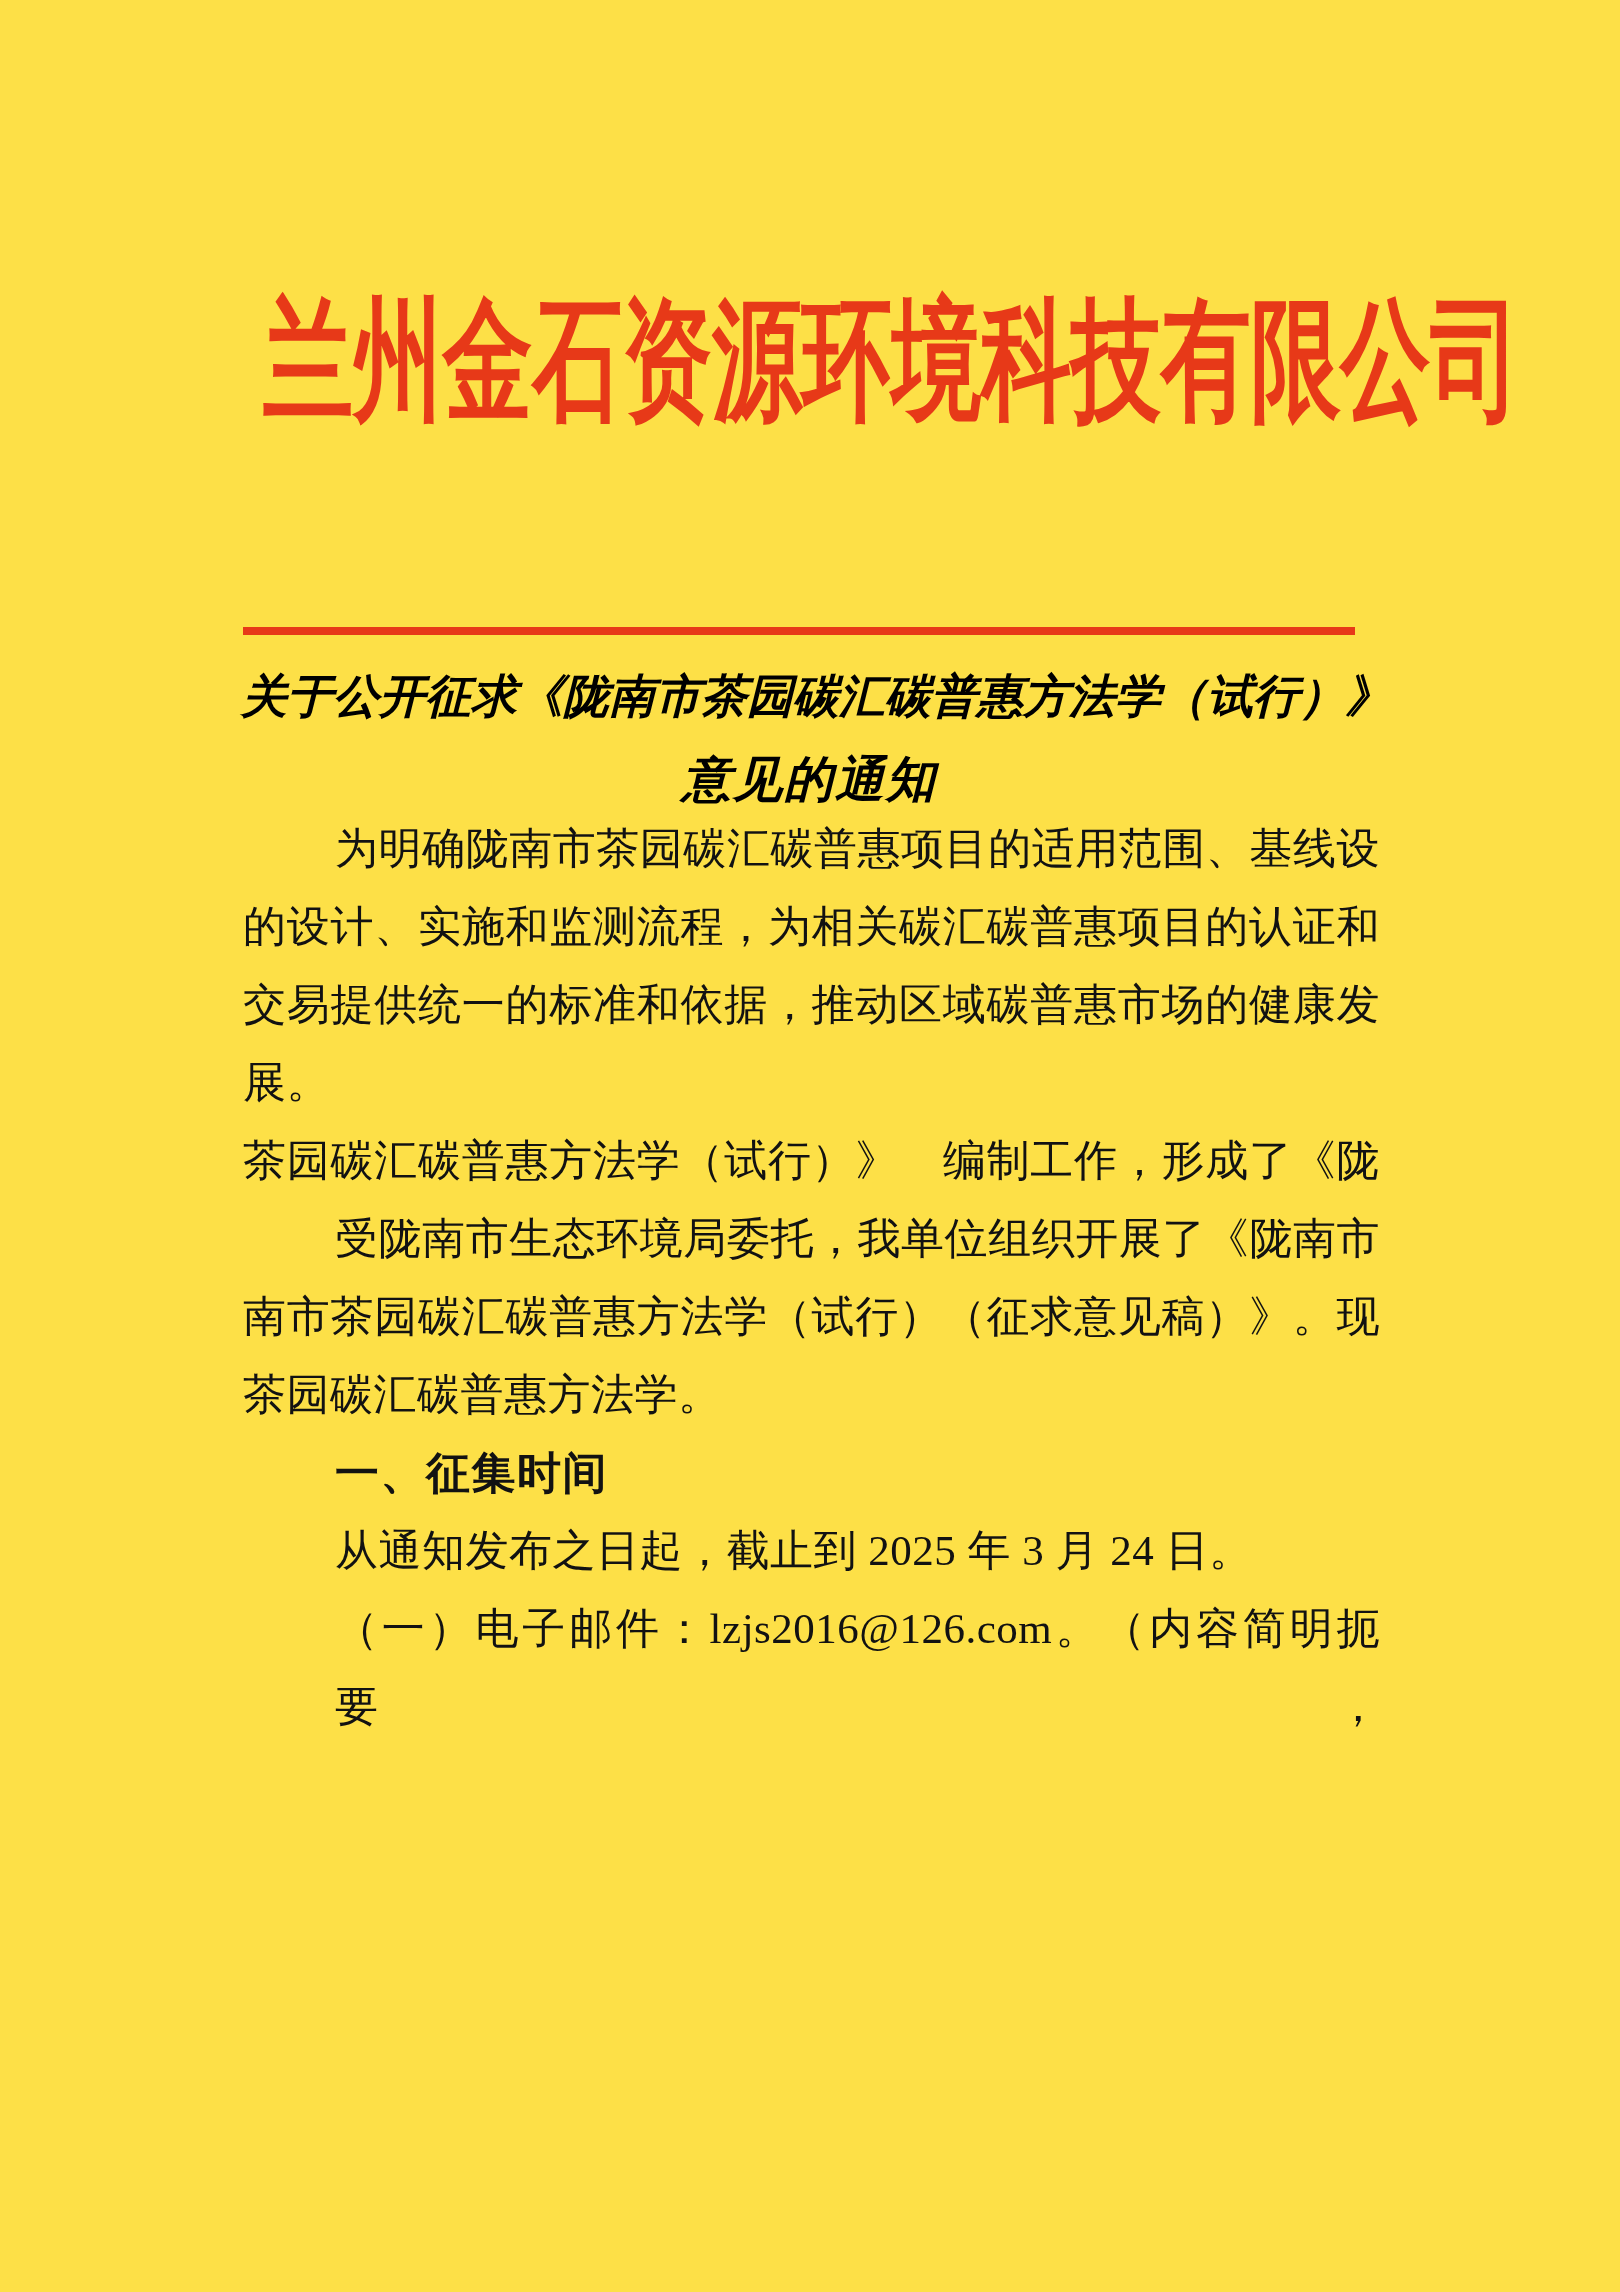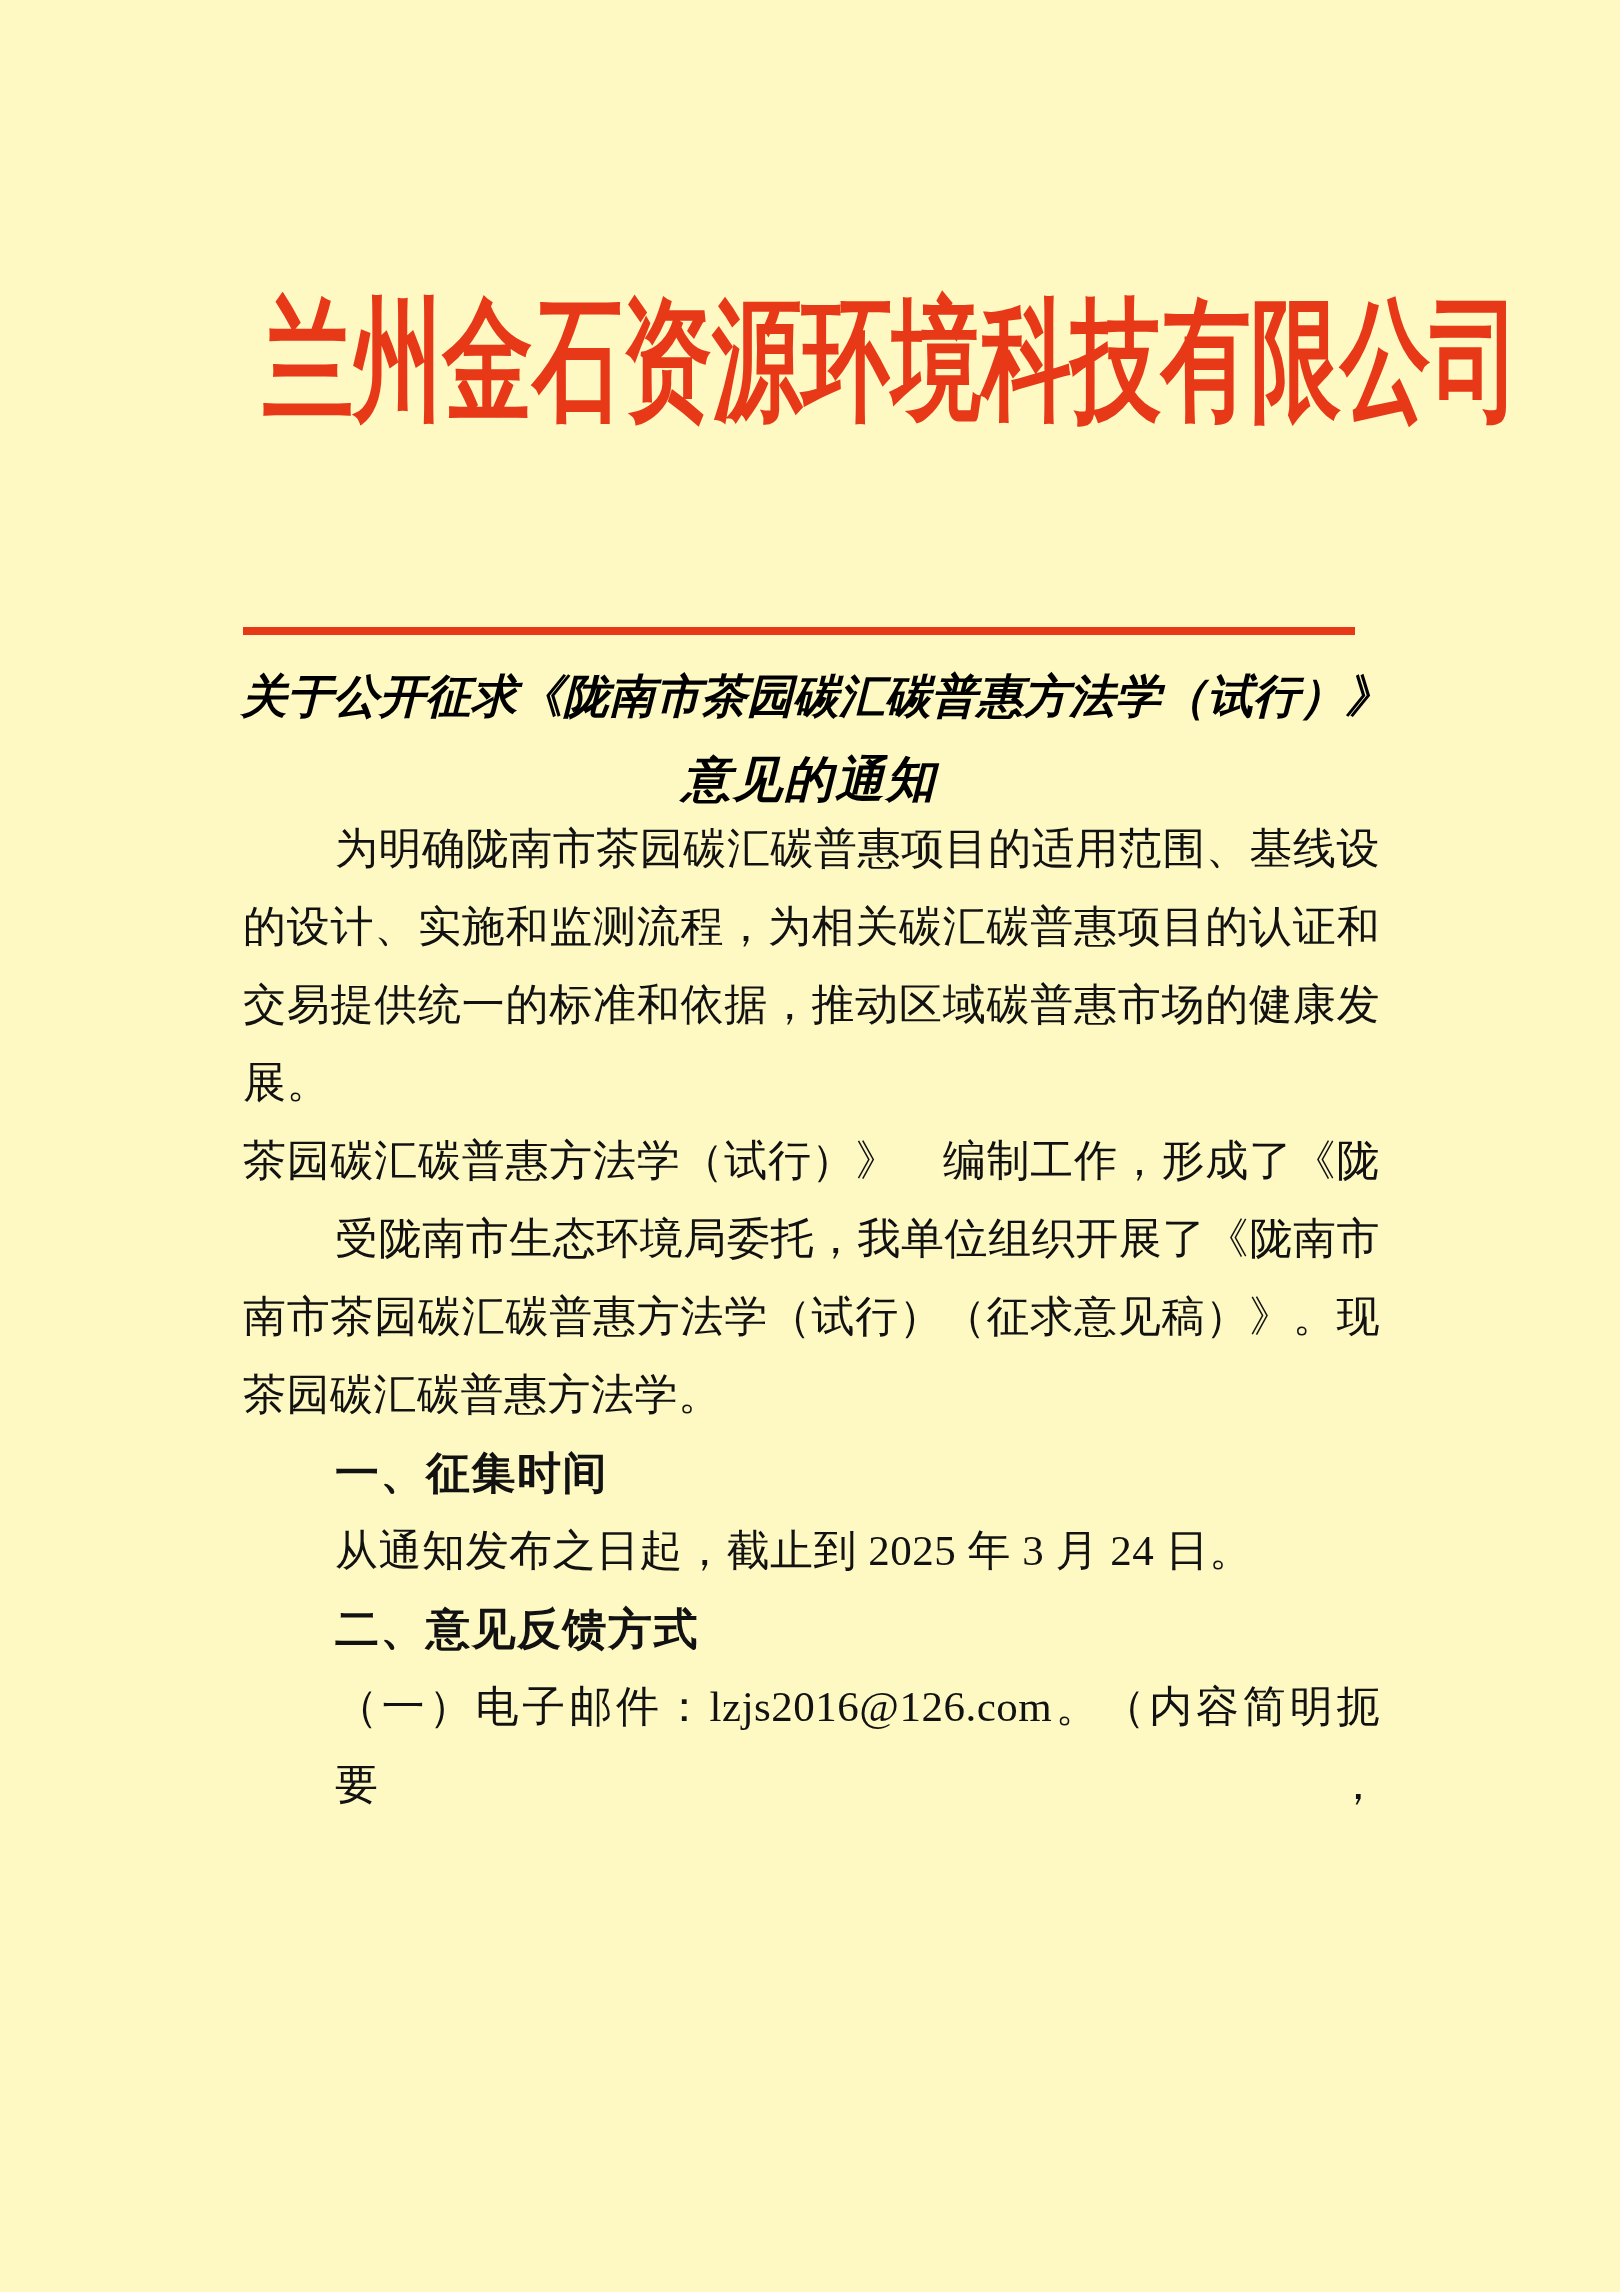--- a/index.html
+++ b/index.html
@@ -1,20 +1,20 @@
 <!DOCTYPE html>
 <html lang="zh"><head>
 <meta charset="utf-8">
 <style>
   html, body { margin: 0; padding: 0; background: #ffffff; }
   .page {
     position: relative;
     width: 1620px;
     height: 2293px;
-    background: #fef9c3;
+    background: #fde047;
     overflow: hidden;
     font-family: "Liberation Serif", "DejaVu Serif", serif;
     color: #141414;
   }
   
   .company {
     position: absolute;
     top: 284px;
     left: 0;
     width: 100%;
@@ -106,18 +106,17 @@
     <div class="bline fill indent">为明确陇南市茶园碳汇碳普惠项目的适用范围、基线设</div>
     <div class="bline fill">的设计、实施和监测流程，为相关碳汇碳普惠项目的认证和</div>
     <div class="bline fill">交易提供统一的标准和依据，推动区域碳普惠市场的健康发</div>
     <div class="bline">展。</div>
     <div class="bline fill">茶园碳汇碳普惠方法学（试行）》　编制工作，形成了《陇</div>
     <div class="bline fill indent">受陇南市生态环境局委托，我单位组织开展了《陇南市</div>
     <div class="bline fill">南市茶园碳汇碳普惠方法学（试行）（征求意见稿）》。现</div>
     <div class="bline">茶园碳汇碳普惠方法学。</div>
     <div class="bline hd indent">一、征集时间</div>
     <div class="bline indent">从通知发布之日起，截止到 2025 年 3 月 24 日。</div>
-    <div class="bline hd indent">二、意见反馈方式</div>
     <div class="bline fill indent">（一）电子邮件：lzjs2016@126.com。（内容简明扼要，</div>
   </div>
 
 </div>
 
 
 </body></html>

